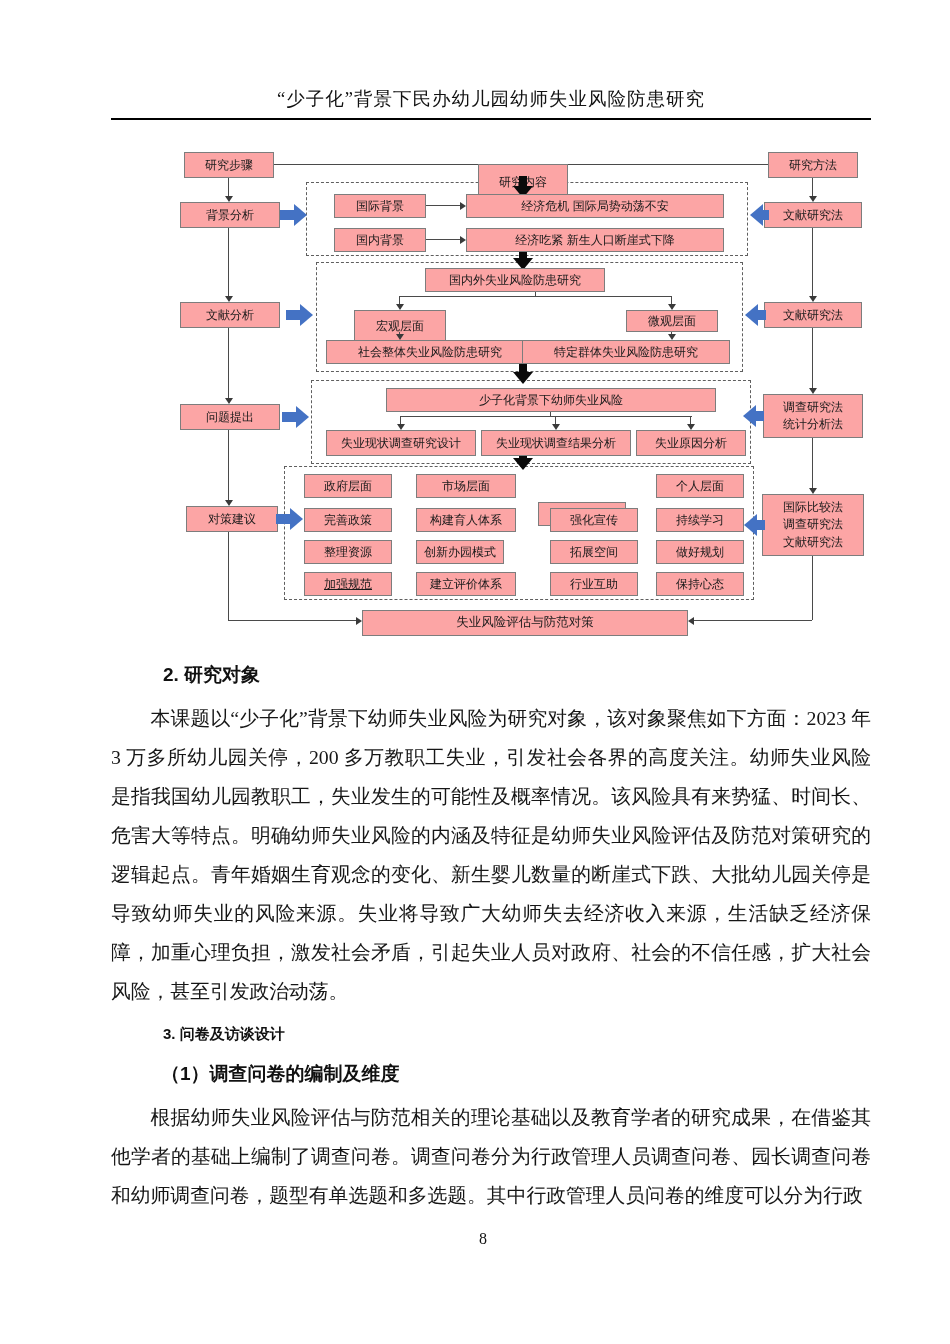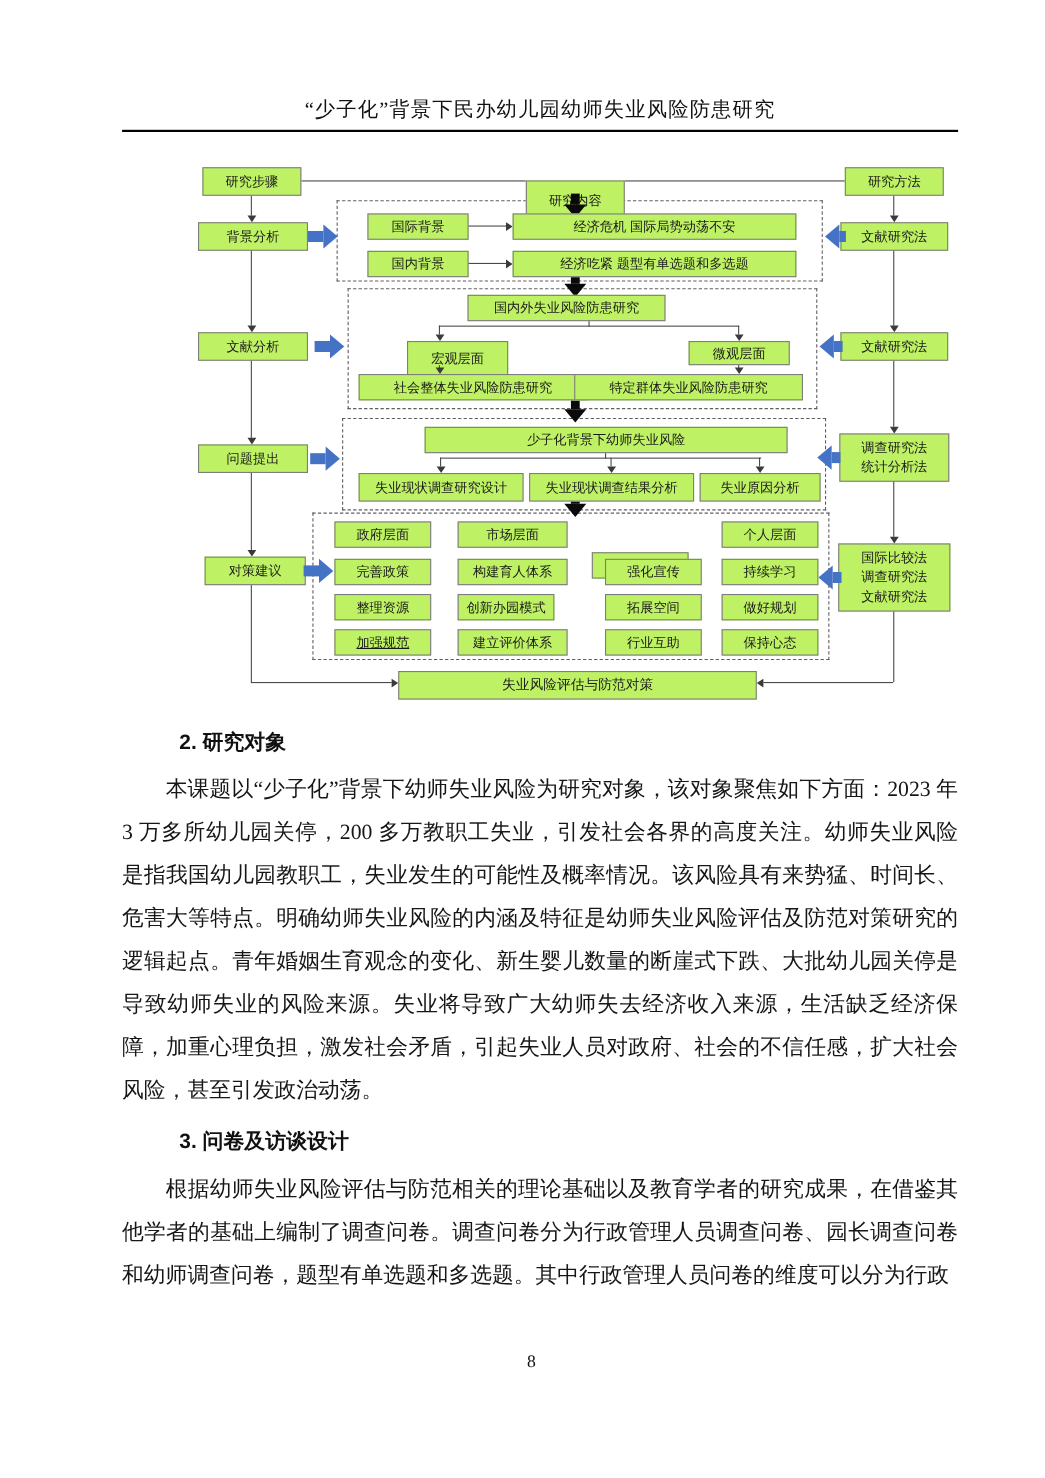--- a/index.html
+++ b/index.html
@@ -3,40 +3,40 @@
 <meta charset="utf-8">
 <style>
   html,body{margin:0;padding:0;background:#ffffff;}
   .page{position:relative;width:950px;height:1344px;background:#fff;overflow:hidden;
         font-family:"Liberation Serif",serif;color:#1a1a1a;padding-left:16px;}
   
   .header-title{padding-top:86px;text-align:center;font-size:18.5px;letter-spacing:1px;color:#111;}
   .header-rule{margin:7px 95px 0 95px;border-bottom:2px solid #000;height:0;}
   
   .fig{position:relative;width:700px;height:502px;margin:24px 0 0 150px;font-family:"Liberation Sans",sans-serif;}
-  .fb{position:absolute;border:1px solid #7d7d7d;background:#bef264;display:flex;align-items:center;justify-content:center;
+  .fb{position:absolute;border:1px solid #7d7d7d;background:#fca5a5;display:flex;align-items:center;justify-content:center;
       font-size:12px;color:#1a1a1a;text-align:center;line-height:1.25;box-sizing:border-box;}
   .ml{white-space:pre-line;line-height:1.45;}
   .fd{position:absolute;border:1px dashed #5f5f5f;box-sizing:border-box;}
   .hl{position:absolute;height:1.4px;background:#4a4a4a;}
   .vl{position:absolute;width:1.4px;background:#4a4a4a;}
   .ah-d{position:absolute;width:0;height:0;border-left:4px solid transparent;border-right:4px solid transparent;border-top:6px solid #3a3a3a;}
   .ah-r{position:absolute;width:0;height:0;border-top:4px solid transparent;border-bottom:4px solid transparent;border-left:6px solid #3a3a3a;}
   .ah-l{position:absolute;width:0;height:0;border-top:4px solid transparent;border-bottom:4px solid transparent;border-right:6px solid #3a3a3a;}
   .ba-rect{position:absolute;background:#4472C4;}
   .ba-tri-r{position:absolute;width:0;height:0;border-top:11px solid transparent;border-bottom:11px solid transparent;border-left:13px solid #4472C4;}
   .ba-tri-l{position:absolute;width:0;height:0;border-top:11px solid transparent;border-bottom:11px solid transparent;border-right:13px solid #4472C4;}
   .bk-stem{position:absolute;width:8px;background:#0a0a0a;}
   .bk-tri{position:absolute;width:0;height:0;border-left:10px solid transparent;border-right:10px solid transparent;border-top:12px solid #0a0a0a;}
   
   .caption{margin-top:14px;text-align:center;font-family:"Liberation Sans",sans-serif;font-weight:bold;font-size:17px;color:#111;}
   .content{margin:0 95px;}
   .h2{margin:16px 0 0 52px;font-family:"Liberation Sans",sans-serif;font-weight:bold;font-size:19px;color:#111;}
   .para{margin-top:11px;font-size:19.8px;line-height:39px;text-align:justify;text-indent:2em;color:#161616;}
-  .h3{margin:14px 0 0 52px;font-family:"Liberation Sans",sans-serif;font-weight:bold;font-size:19px;color:#111;}
+  .h3{margin:14px 0 0 52px;font-family:"Liberation Sans",sans-serif;font-weight:bold;font-size:15px;color:#111;}
   .h3sub{margin:17px 0 0 50px;font-family:"Liberation Sans",sans-serif;font-weight:bold;font-size:19px;color:#111;}
   .pagenum{position:absolute;top:1230px;left:0;width:100%;text-align:center;font-size:16px;color:#111;}
 </style>
 </head>
 <body>
 
 <div class="page">
 
   <div class="header-title">“少子化”背景下民办幼儿园幼师失业风险防患研究</div>
   <div class="header-rule"></div>
@@ -116,30 +116,30 @@
     <div class="bk-stem" style="left:353px;top:306px;height:8px;"></div>
     <div class="bk-tri" style="left:347px;top:314px;"></div>
 
     <div class="fb" style="left:168px;top:50px;width:92px;height:24px;">国际背景</div>
     <div class="hl" style="left:260px;top:61px;width:34px;"></div>
     <div class="ah-r" style="left:294px;top:58px;"></div>
     <div class="fb" style="left:300px;top:50px;width:258px;height:24px;">经济危机 国际局势动荡不安</div>
     <div class="fb" style="left:168px;top:84px;width:92px;height:24px;">国内背景</div>
     <div class="hl" style="left:260px;top:95px;width:34px;"></div>
     <div class="ah-r" style="left:294px;top:92px;"></div>
-    <div class="fb" style="left:300px;top:84px;width:258px;height:24px;">经济吃紧 题型有单选题和多选题</div>
+    <div class="fb" style="left:300px;top:84px;width:258px;height:24px;">经济吃紧 新生人口断崖式下降</div>
 
     <div class="fb" style="left:259px;top:124px;width:180px;height:24px;">国内外失业风险防患研究</div>
     <div class="vl" style="left:369px;top:148px;height:5px;"></div>
     <div class="hl" style="left:233px;top:152px;width:273px;"></div>
     <div class="vl" style="left:233px;top:152px;height:8px;"></div>
     <div class="ah-d" style="left:229.5px;top:160px;"></div>
     <div class="vl" style="left:505px;top:152px;height:8px;"></div>
     <div class="ah-d" style="left:501.5px;top:160px;"></div>
-    <div class="fb" style="left:204px;top:166px;width:92px;height:32px;">宏观层面</div>
+    <div class="fb" style="left:188px;top:166px;width:92px;height:32px;">宏观层面</div>
     <div class="fb" style="left:460px;top:166px;width:92px;height:22px;">微观层面</div>
     <div class="vl" style="left:233px;top:188px;height:3px;"></div>
     <div class="ah-d" style="left:229.5px;top:190px;"></div>
     <div class="vl" style="left:505px;top:188px;height:3px;"></div>
     <div class="ah-d" style="left:501.5px;top:190px;"></div>
     <div class="fb" style="left:160px;top:196px;width:208px;height:24px;">社会整体失业风险防患研究</div>
     <div class="fb" style="left:356px;top:196px;width:208px;height:24px;">特定群体失业风险防患研究</div>
 
     <div class="fb" style="left:220px;top:244px;width:330px;height:24px;">少子化背景下幼师失业风险</div>
     <div class="vl" style="left:384px;top:268px;height:5px;"></div>
@@ -172,17 +172,18 @@
     <div class="fb" style="left:490px;top:428px;width:88px;height:24px;">保持心态</div>
 
     <div class="fb" style="left:196px;top:466px;width:326px;height:26px;font-size:12.5px;">失业风险评估与防范对策</div>
   </div>
 
 
   <div class="content">
     <div class="h2">2. 研究对象</div>
     <div class="para">本课题以“少子化”背景下幼师失业风险为研究对象，该对象聚焦如下方面：2023 年 3 万多所幼儿园关停，200 多万教职工失业，引发社会各界的高度关注。幼师失业风险是指我国幼儿园教职工，失业发生的可能性及概率情况。该风险具有来势猛、时间长、危害大等特点。明确幼师失业风险的内涵及特征是幼师失业风险评估及防范对策研究的逻辑起点。青年婚姻生育观念的变化、新生婴儿数量的断崖式下跌、大批幼儿园关停是导致幼师失业的风险来源。失业将导致广大幼师失去经济收入来源，生活缺乏经济保障，加重心理负担，激发社会矛盾，引起失业人员对政府、社会的不信任感，扩大社会风险，甚至引发政治动荡。</div>
     <div class="h3">3. 问卷及访谈设计</div>
+    <div class="h3sub">（1）调查问卷的编制及维度</div>
     <div class="para">根据幼师失业风险评估与防范相关的理论基础以及教育学者的研究成果，在借鉴其他学者的基础上编制了调查问卷。调查问卷分为行政管理人员调查问卷、园长调查问卷和幼师调查问卷，题型有单选题和多选题。其中行政管理人员问卷的维度可以分为行政</div>
   </div>
 
   <div class="pagenum">8</div>
 </div>
 
 </body></html>

